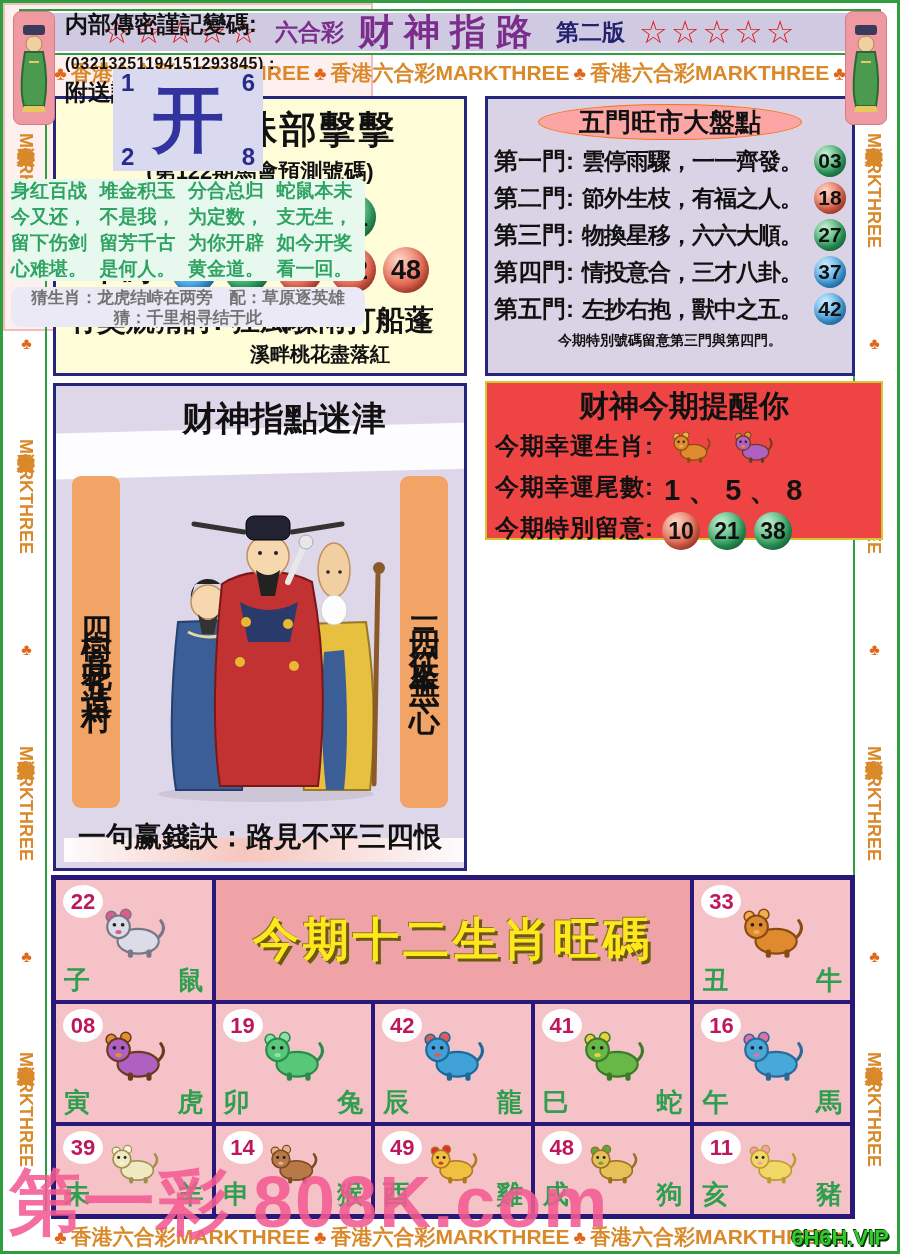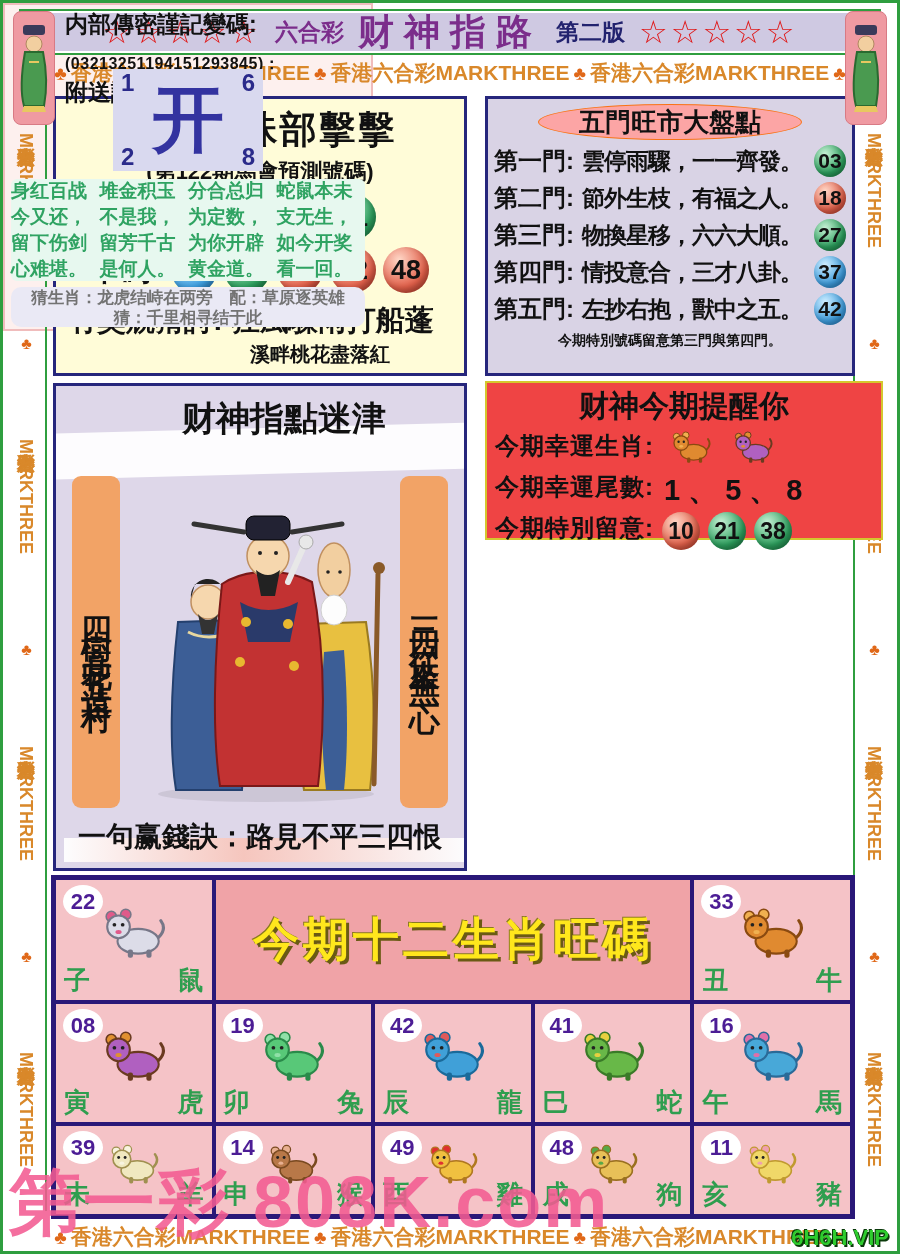--- a/index.html
+++ b/index.html
@@ -100,21 +100,21 @@
   .redguess{position:absolute;left:8px;top:284px;width:354px;height:40px;background:#eae9f5;
     border-radius:10px;display:flex;flex-direction:column;align-items:center;justify-content:center;}
   .redguess div{font-size:16.5px;font-weight:900;color:#737373;line-height:20px;}
   
   #grid{position:absolute;left:48px;top:872px;width:804px;height:344px;background:#2a1878;
     border:5px solid #2a1878;box-sizing:border-box;display:grid;
     grid-template-columns:repeat(5,1fr);grid-template-rows:120px 118px 88px;gap:4px;}
   .cell{position:relative;background:#f5c3c7;}
   .cell .badge{position:absolute;left:7px;top:5px;width:40px;height:33px;background:#fff;
     border-radius:50%;display:flex;align-items:center;justify-content:center;
-    font-size:22px;font-weight:900;color:#4c1d95;}
+    font-size:22px;font-weight:900;color:#be185d;}
   .cell .an{position:absolute;left:50%;top:46%;transform:translate(-50%,-50%);}
   .cell .branch{position:absolute;left:8px;bottom:2px;font-size:26px;font-weight:900;color:#2f9e4f;}
   .cell .zan{position:absolute;right:8px;bottom:2px;font-size:26px;font-weight:900;color:#2f9e4f;}
   .banner{grid-column:2/5;background:#f0a3a7;display:flex;align-items:center;justify-content:center;}
   .banner span{font-size:46px;font-weight:900;letter-spacing:4px;color:#ffe71c;
     text-shadow:3px 3px 0 #6a5a14,-1px -1px 0 #8a7a20;}
   
   #watermark{position:absolute;left:6px;top:1152px;font-size:72px;font-weight:900;
     color:rgba(243,91,146,.88);letter-spacing:2px;white-space:nowrap;z-index:60;pointer-events:none;}
   #site{position:absolute;right:8px;top:1222px;font-size:22px;font-weight:900;color:#2ecc2e;

